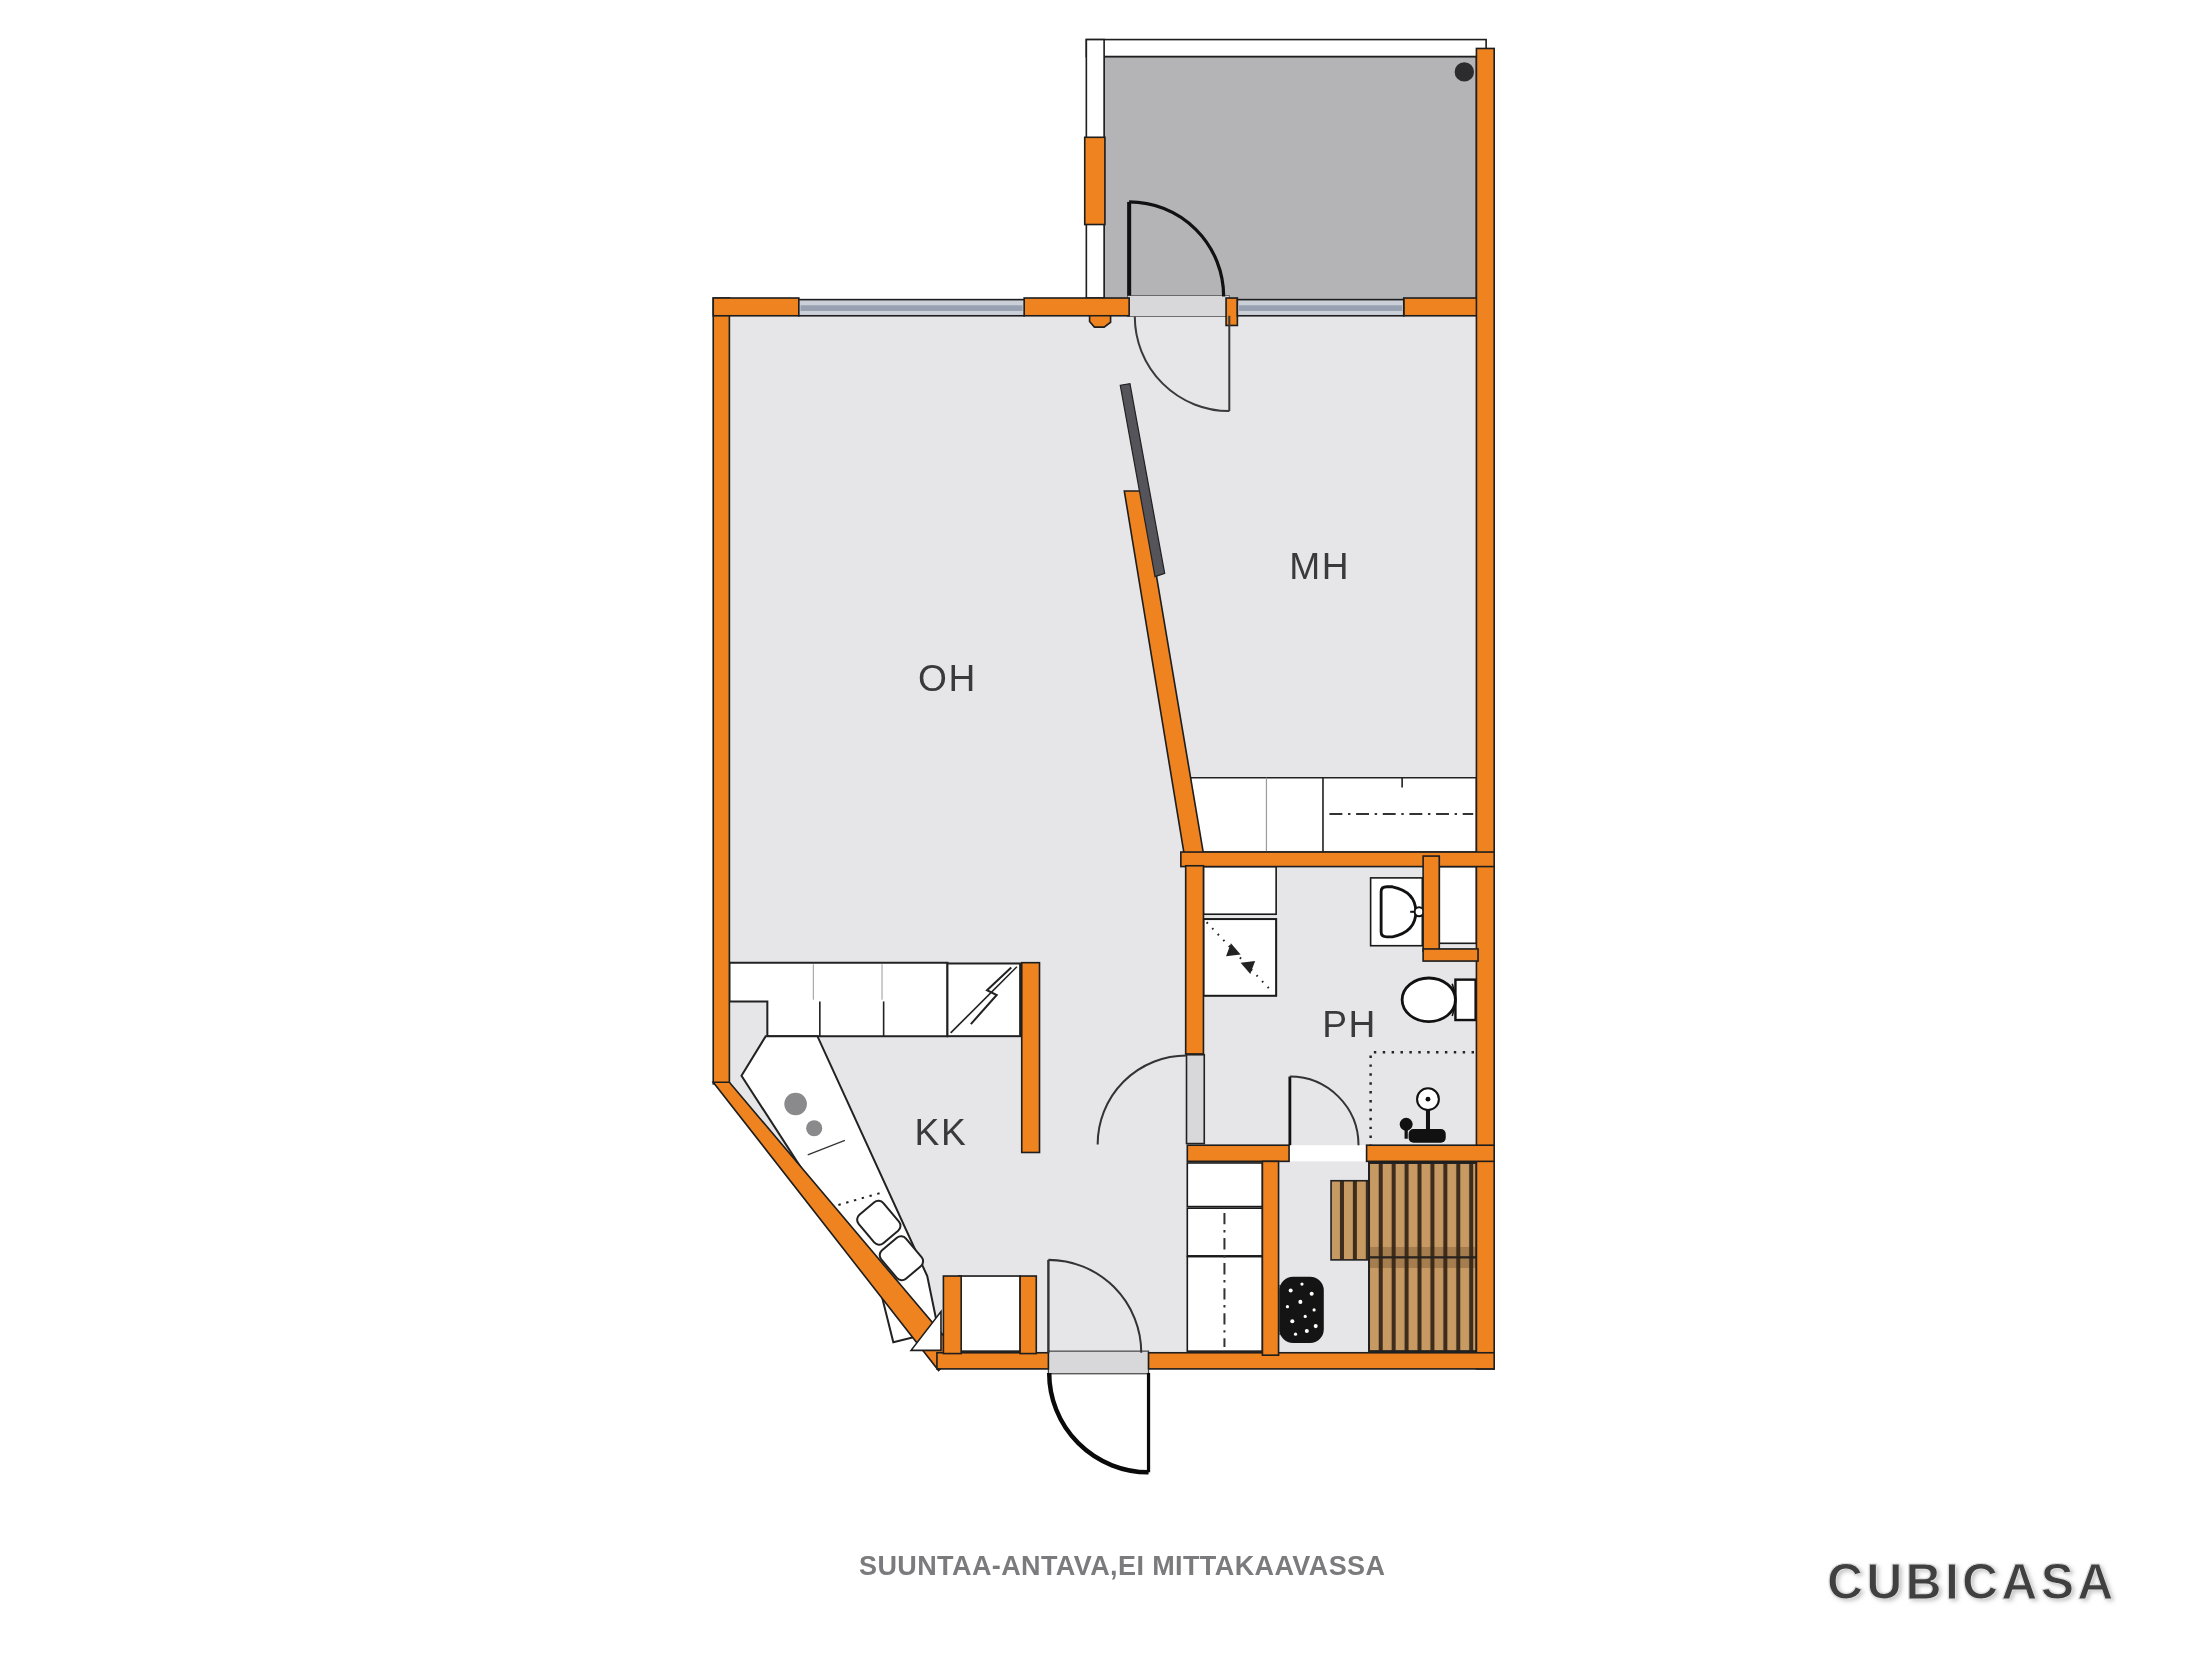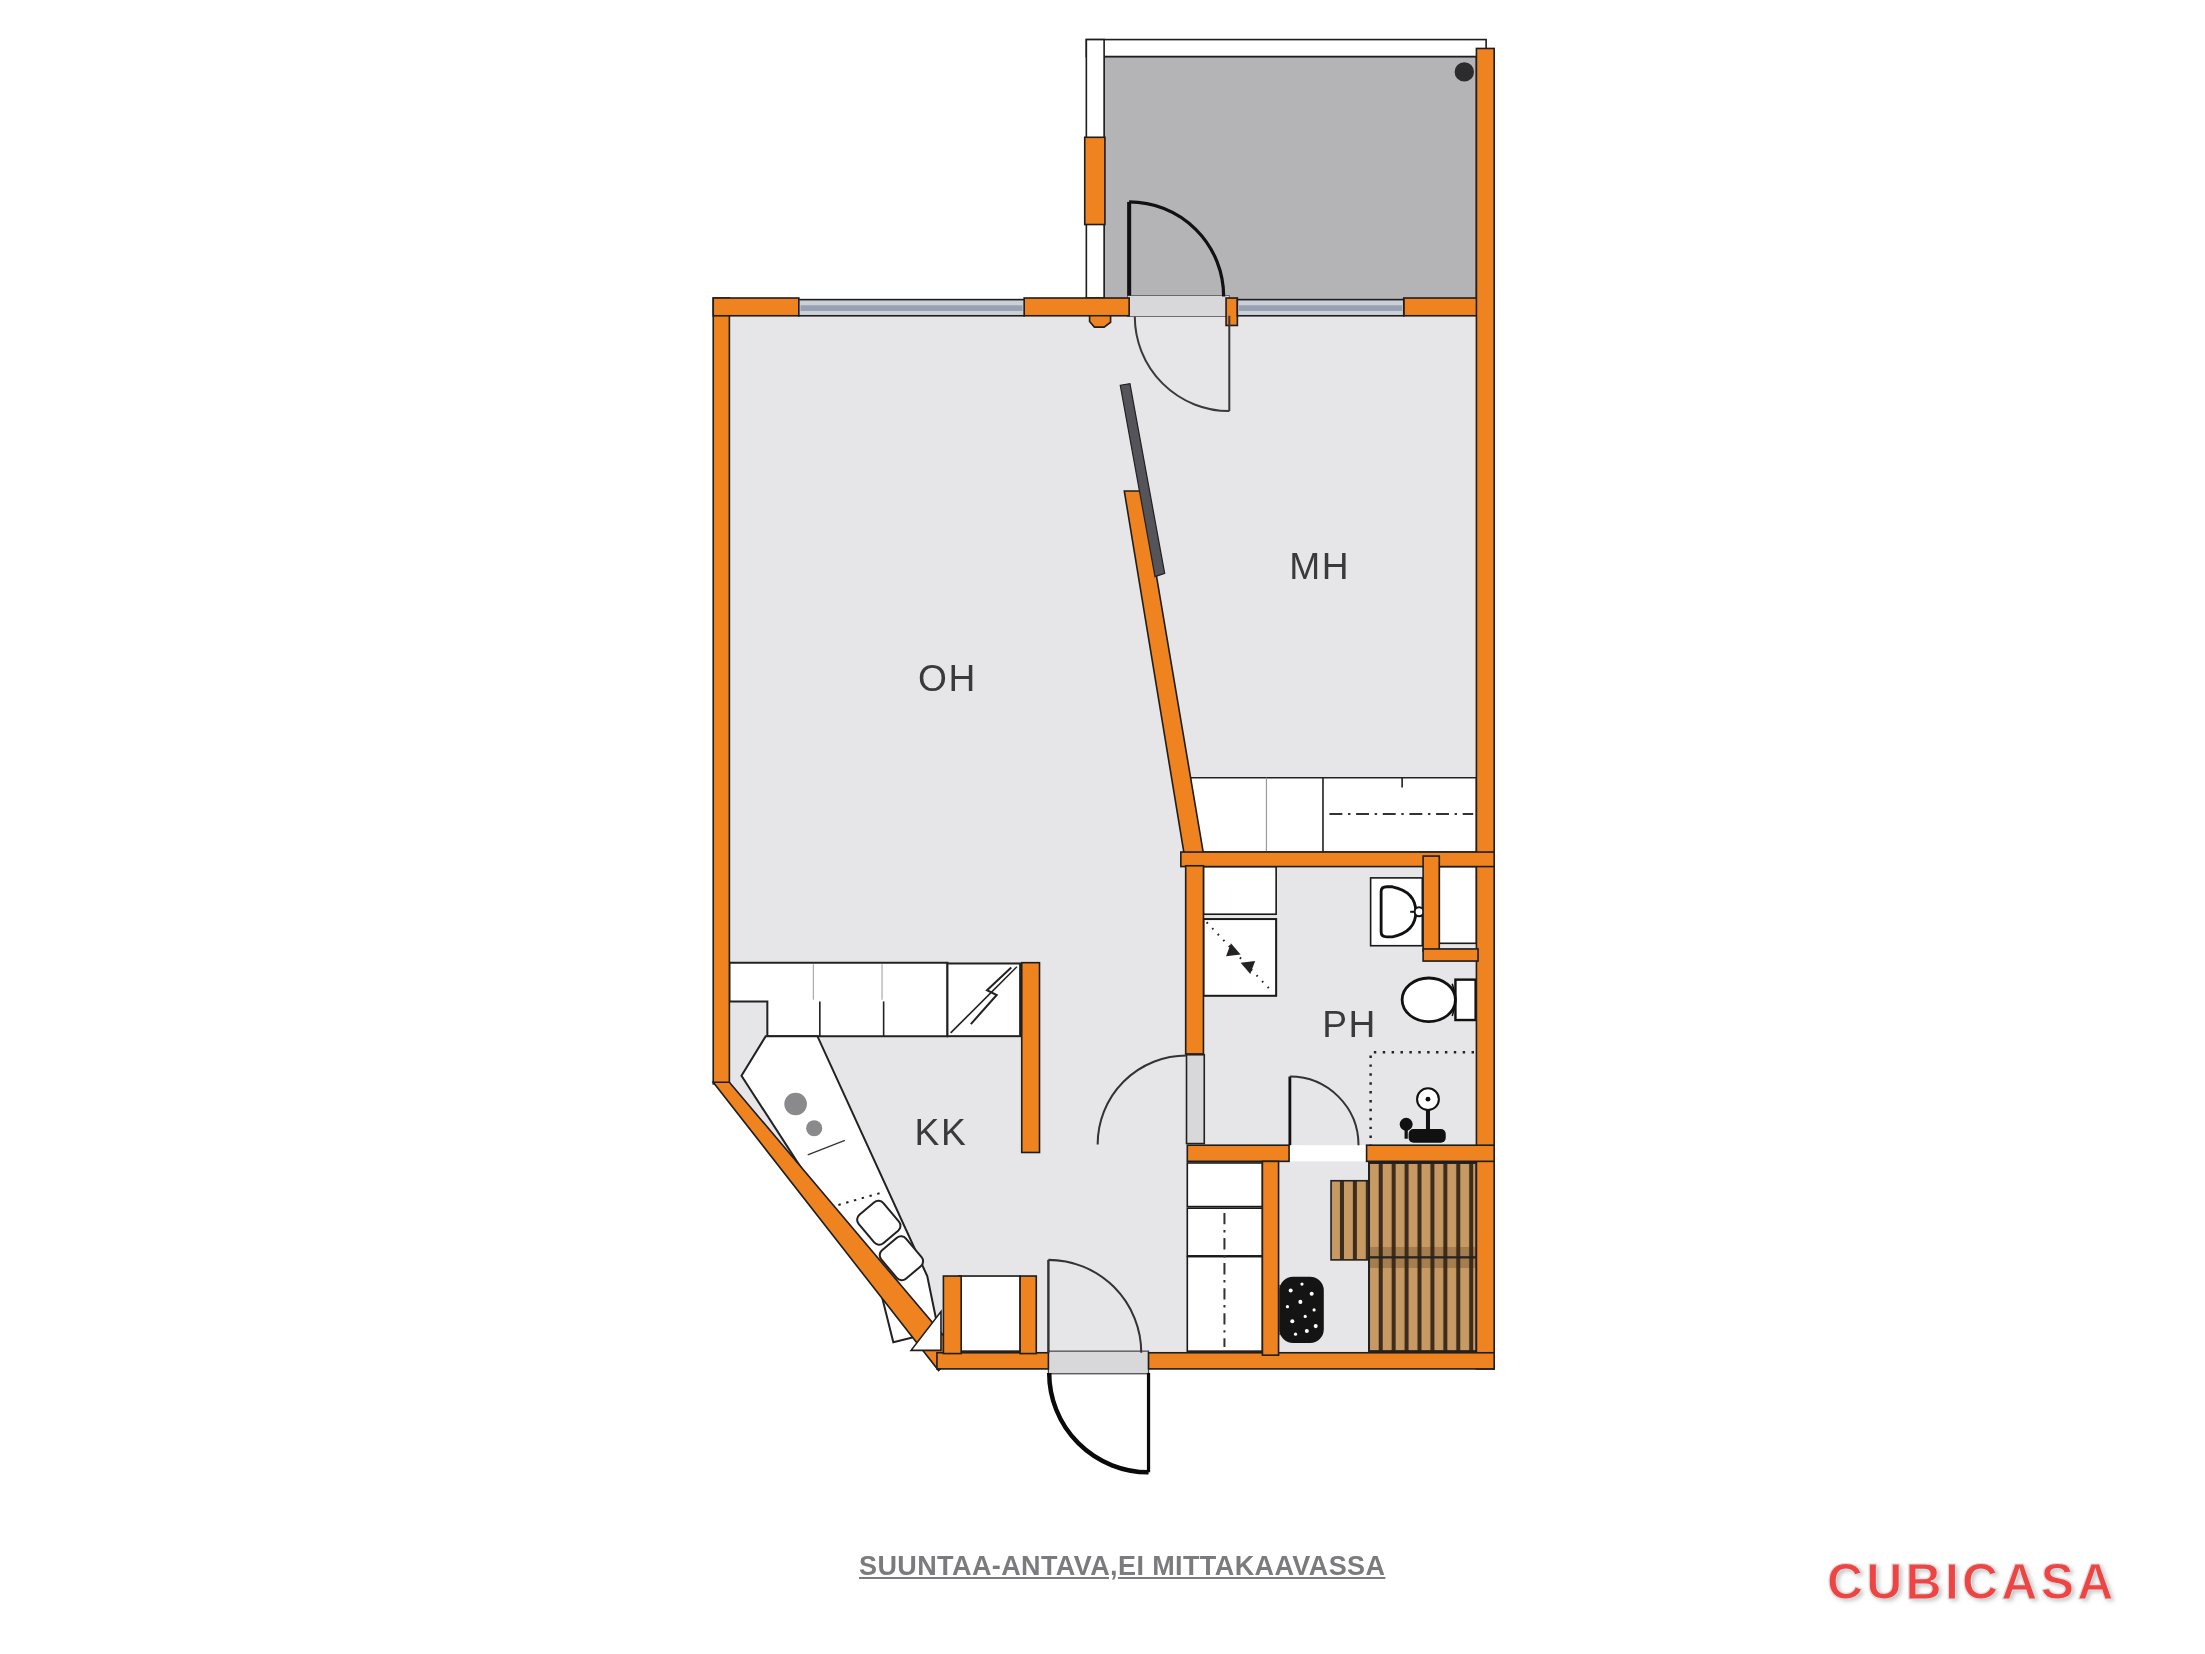--- a/index.html
+++ b/index.html
@@ -1,20 +1,20 @@
 <!DOCTYPE html>
 <html style="font-size:13px"><head>
 <meta charset="utf-8">
 <style>
   html,body{margin:0;padding:0;background:#ffffff;}
   body{width:2205px;height:1654px;position:relative;font-family:"Liberation Sans",sans-serif;overflow:hidden;}
   #plan{position:absolute;left:0;top:0;}
   .room-label{font-family:"Liberation Sans",sans-serif;font-size:46px;fill:#3A3A3C;letter-spacing:2px;}
-  #disclaimer{position:absolute;left:859px;top:1551px;font-size:27px;font-weight:bold;color:#7B7B7D;letter-spacing:0.4px;white-space:nowrap;text-decoration:underline;}
-  #watermark{position:absolute;left:1827px;top:1553px;font-size:50px;font-weight:bold;color:#ef4444;letter-spacing:3.2px;
+  #disclaimer{position:absolute;left:859px;top:1551px;font-size:27px;font-weight:bold;color:#7B7B7D;letter-spacing:0.4px;white-space:nowrap;}
+  #watermark{position:absolute;left:1827px;top:1553px;font-size:50px;font-weight:bold;color:#404040;letter-spacing:3.2px;
              -webkit-text-stroke:1.2px #DCDCDC;text-shadow:2.4px 2.4px 4px rgba(150,150,150,0.55);white-space:nowrap;}
 </style>
 </head>
 <body>
 
 <svg id="plan" width="2205" height="1654" viewBox="0 0 2730 2048" xmlns="http://www.w3.org/2000/svg">
   <defs>
     <pattern id="slats" width="16" height="12" patternUnits="userSpaceOnUse">
       <rect width="16" height="12" fill="#C89A63"></rect>
       <rect x="11" width="5" height="12" fill="#3E2D1C"></rect>

